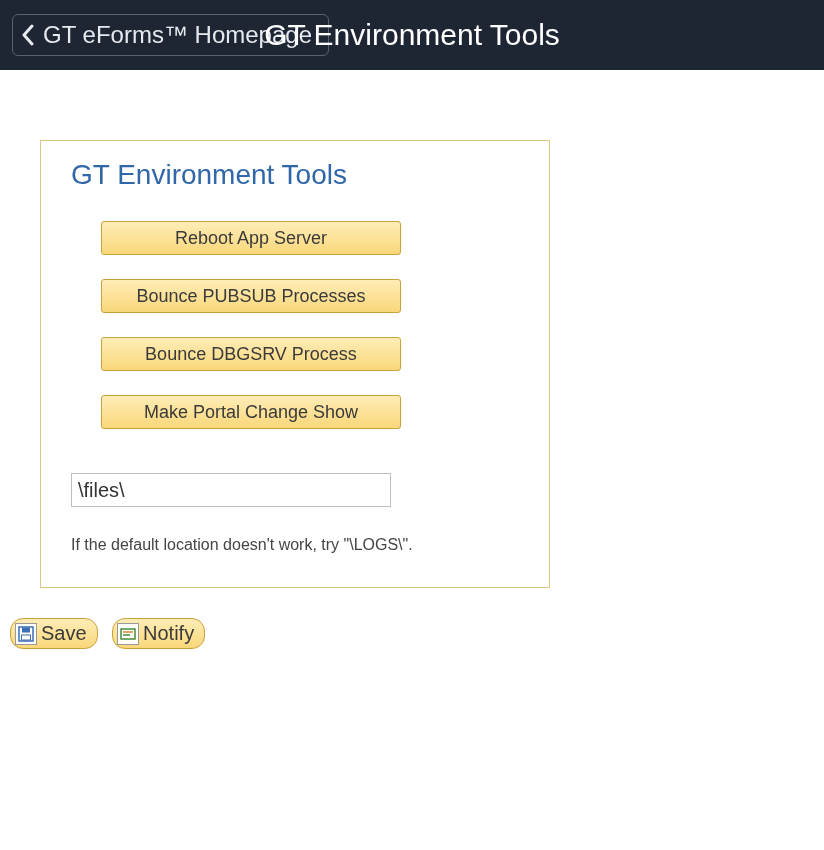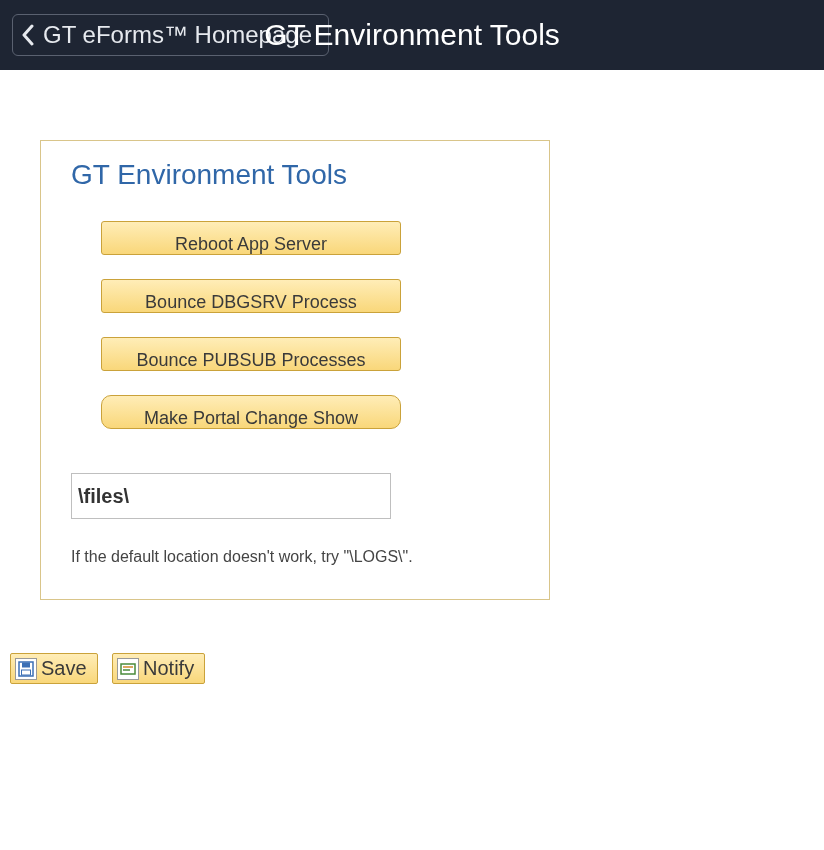--- a/index.html
+++ b/index.html
@@ -64,62 +64,60 @@
     margin: 0 0 24px 30px;
     border: 1px solid #caa23a;
     border-radius: 3px;
     background: linear-gradient(#ffedb7, #f9d77a);
     font-size: 18px;
     color: #3a3a3a;
     cursor: pointer;
     text-align: center;
     overflow: hidden;
     white-space: nowrap;
-    padding: 12px 8px;
+    padding: 5px 8px;
     font-family: inherit;
   }
-  .action-btn:last-of-type { margin-bottom: 44px; border-radius: 10px; }
+  .action-btn:last-of-type { margin-bottom: 44px; }
   .field-label {
     font-weight: bold;
     font-size: 20px;
     color: #333;
     margin-bottom: 16px;
   }
   .text-input {
     width: 320px;
-    height: 46px;
+    height: 34px;
     border: 1px solid #bfbfbf;
     font-size: 20px;
     padding: 12px 6px;
     font-family: inherit;
     color: #333;
     margin-bottom: 22px;
-    font-weight: bold;
   }
   .help-text {
     font-size: 16px;
     color: #444;
     line-height: 2.0;
   }
   .bottom-bar {
     padding: 10px 0 0 10px;
   }
   .mini-btn {
     display: inline-flex;
     align-items: center;
     border: 1px solid #caa23a;
-    border-radius: 2px;
+    border-radius: 13px;
     background: linear-gradient(#ffedb7, #f9d77a);
     font-size: 20px;
     color: #3a3a3a;
     cursor: pointer;
     padding: 3px 10px 3px 4px;
     margin-right: 10px;
     font-family: inherit;
-    margin-top: 23px;
   }
   .mini-btn .icon-box {
     width: 22px;
     height: 22px;
     border: 1px solid #999;
     background: #fff;
     margin-right: 4px;
     display: inline-flex;
     align-items: center;
     justify-content: center;
@@ -138,22 +136,22 @@
     <span>GT eForms™ Homepage</span>
   </div>
   <div class="topbar-title">GT Environment Tools</div>
 </div>
 
 <div class="content">
   <div class="panel">
     <h2 class="panel-title">GT Environment Tools</h2>
 
     <button class="action-btn">Reboot App Server</button>
+    <button class="action-btn">Bounce PUBSUB Processes</button>
     <button class="action-btn">Bounce DBGSRV Process</button>
-    <button class="action-btn">Bounce PUBSUB Processes</button>
     <button class="action-btn">Make Portal Change Show</button>
 
     <input type="text" class="text-input" value="\files\" style="">
     <div class="help-text">If the default location doesn't work, try "\LOGS\".</div>
   </div>
 </div>
 
 <div class="bottom-bar">
   <button class="mini-btn">
     <span class="icon-box">

